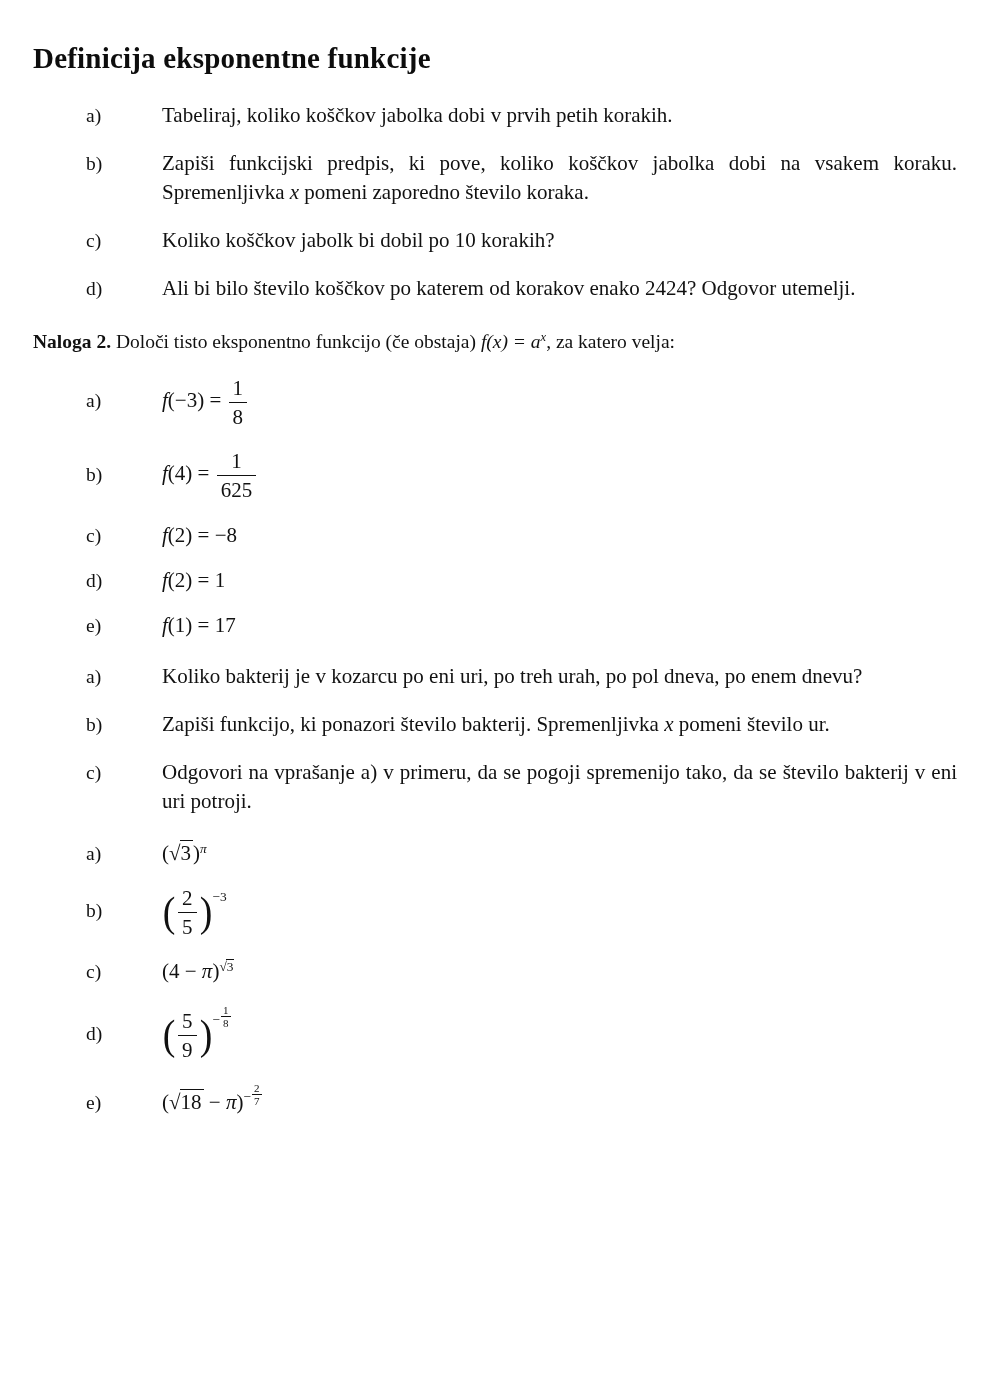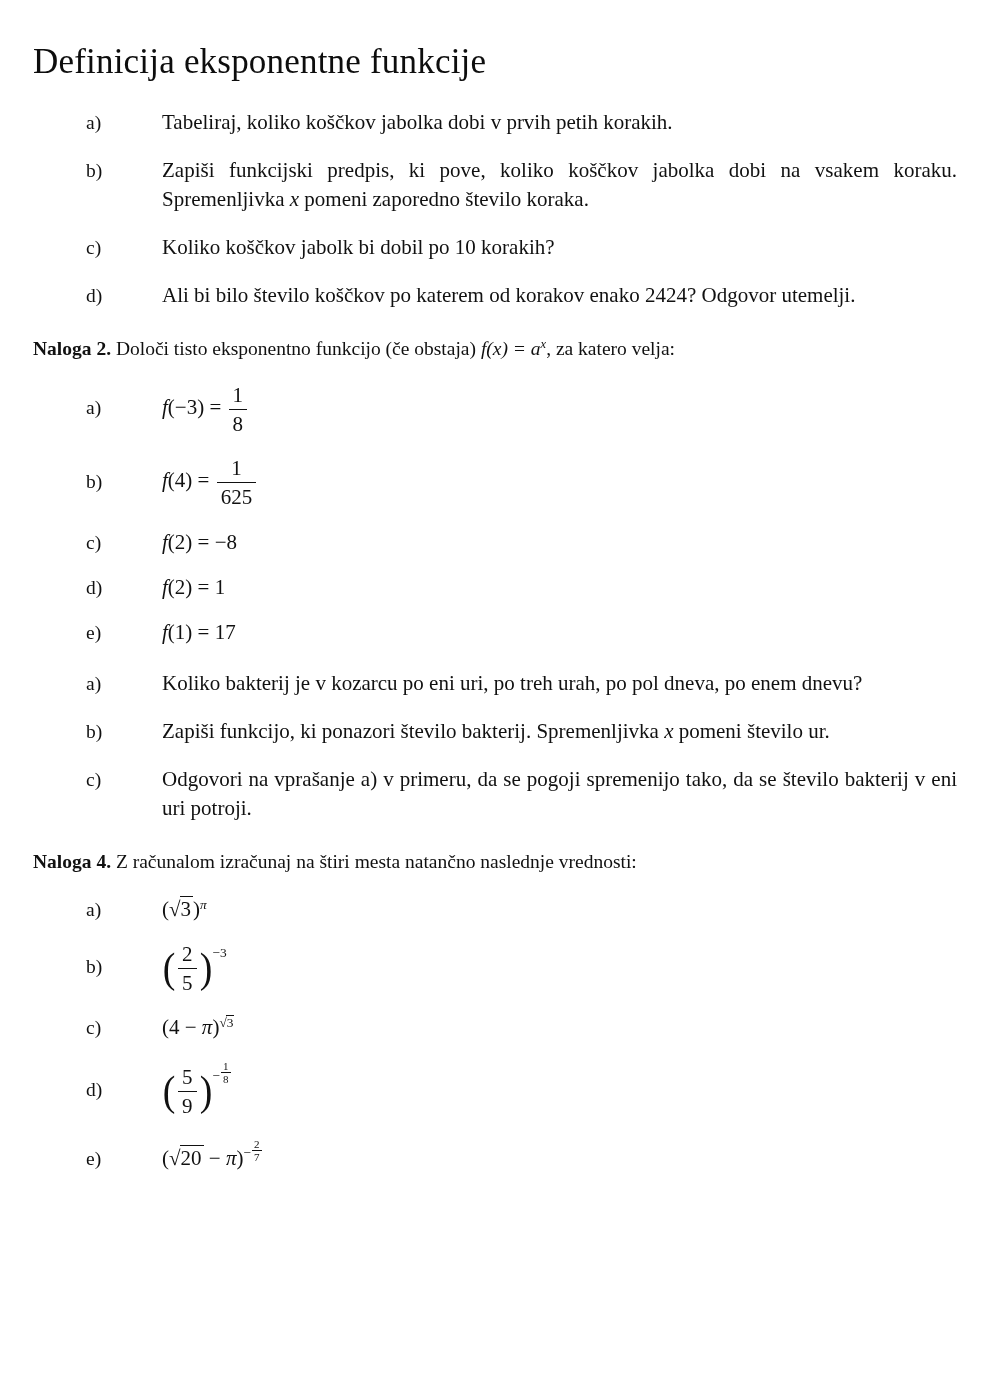--- a/index.html
+++ b/index.html
@@ -4,21 +4,21 @@
 <style>
   html, body { margin: 0; padding: 0; }
   body {
     width: 990px; height: 1390px;
     background: #ffffff; color: #111;
     font-family: "Liberation Serif", "DejaVu Serif", serif;
     overflow: hidden;
   }
   .page { padding: 42px 33px 0 33px; }
   h1.doc-title {
-    font-size: 35px; font-weight: normal; margin: 0 0 26px 0;
+    font-size: 29px; font-weight: bold; margin: 0 0 26px 0;
     letter-spacing: 0.2px; color: #0d0d0d;
   }
   .task { margin-top: 24px; }
   .task-intro {
     font-size: 19.5px; line-height: 29px; text-align: justify; margin: 0;
   }
   .task-label { font-weight: bold; }
   .item {
     display: flex; align-items: baseline;
     margin: 19px 0 0 53px;
@@ -124,22 +124,20 @@
       <span class="tag">b)</span>
       <span class="item-body"><span>Zapiši funkcijo, ki ponazori število bakterij. Spremenljivka </span><span class="mi">x</span><span> pomeni število ur.</span></span>
     </div>
     <div class="item">
       <span class="tag">c)</span>
       <span class="item-body">Odgovori na vprašanje a) v primeru, da se pogoji spremenijo tako, da se število bakterij v eni uri potroji.</span>
     </div>
   </section>
 
   <section class="task">
-    <p class="task-intro"><span class="task-label">Naloga 4.</span>
-      <span>Z računalom izračunaj na štiri mesta natančno naslednje vrednosti:</span></p>
 
     <div class="item mitem">
       <span class="tag">a)</span>
       <span class="item-body math-line"><span>(</span><span>√</span><span class="rad">3</span><span>)</span><sup class="expo mi">π</sup></span>
     </div>
 
     <div class="item mitem">
       <span class="tag">b)</span>
       <span class="item-body math-line"><span class="bp">(</span><span class="frac"><span class="fnum">2</span><span class="fden">5</span></span><span class="bp">)</span><sup class="expo-hi">−3</sup></span>
     </div>
@@ -149,17 +147,17 @@
       <span class="item-body math-line"><span>(4 − </span><span class="mi">π</span><span>)</span><sup class="expo"><span>√</span><span class="srad">3</span></sup></span>
     </div>
 
     <div class="item mitem">
       <span class="tag">d)</span>
       <span class="item-body math-line"><span class="bp">(</span><span class="frac"><span class="fnum">5</span><span class="fden">9</span></span><span class="bp">)</span><sup class="expo-hi"><span>−</span><span class="sfrac"><span class="fnum">1</span><span class="fden">8</span></span></sup></span>
     </div>
 
     <div class="item mitem">
       <span class="tag">e)</span>
-      <span class="item-body math-line"><span>(</span><span>√</span><span class="rad">20</span><span> − </span><span class="mi">π</span><span>)</span><sup class="expo"><span>−</span><span class="sfrac"><span class="fnum">2</span><span class="fden">7</span></span></sup></span>
+      <span class="item-body math-line"><span>(</span><span>√</span><span class="rad">18</span><span> − </span><span class="mi">π</span><span>)</span><sup class="expo"><span>−</span><span class="sfrac"><span class="fnum">2</span><span class="fden">7</span></span></sup></span>
     </div>
   </section>
 
 </div>
 
 </body></html>

